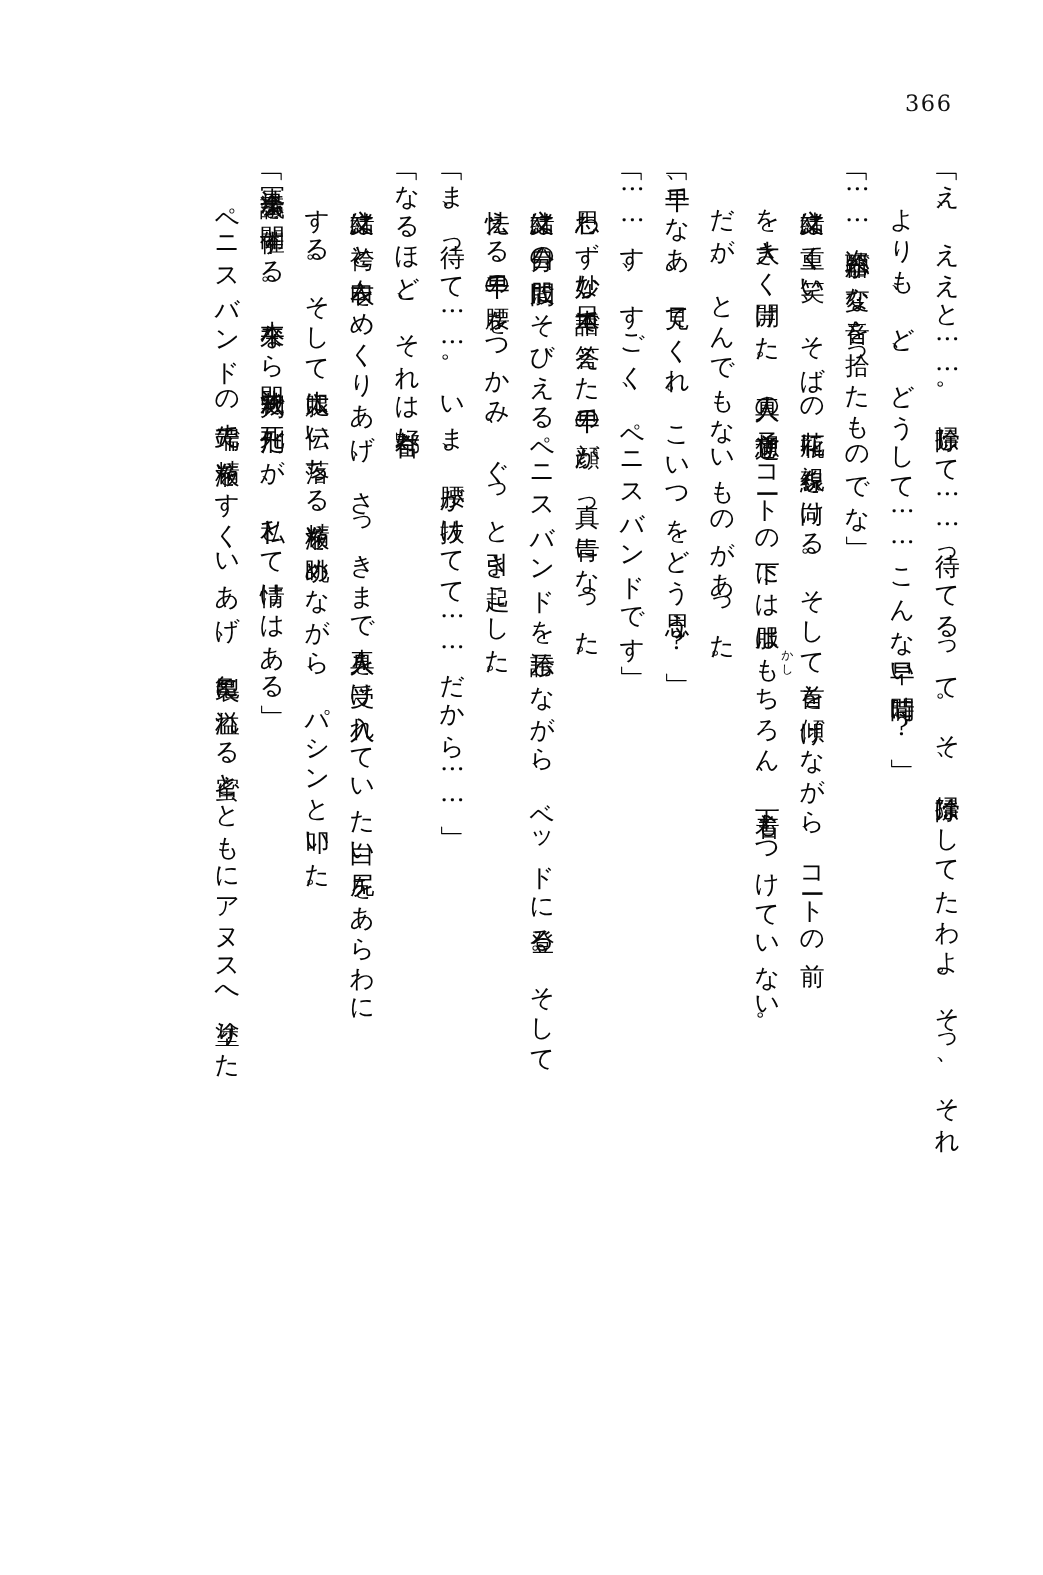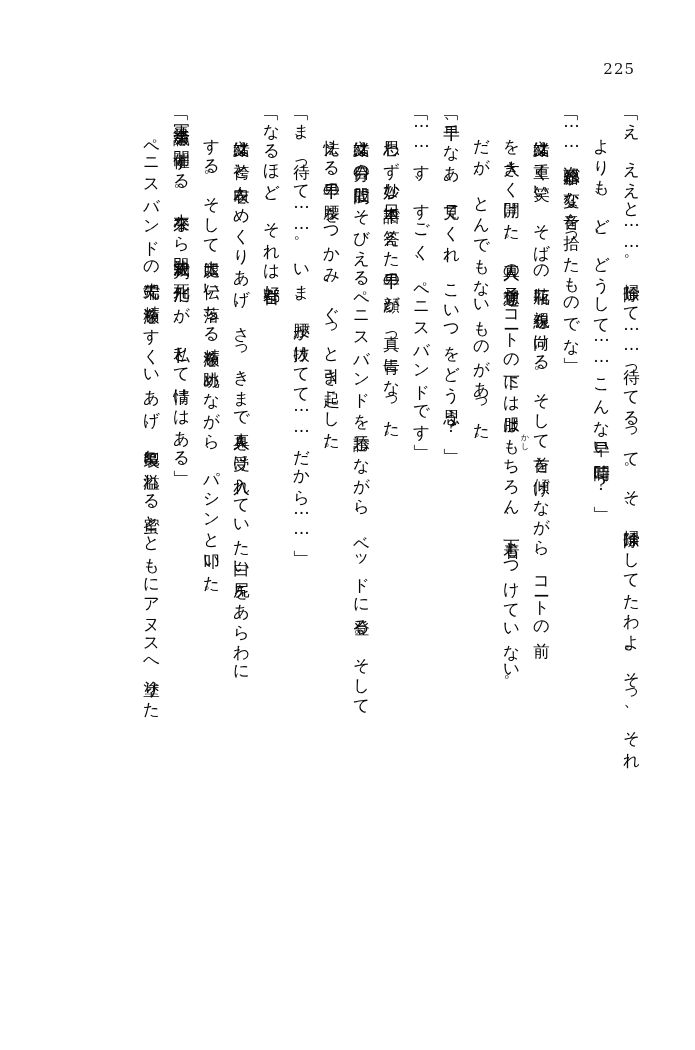--- a/index.html
+++ b/index.html
@@ -65,21 +65,21 @@
     writing-mode: vertical-rl;
     text-orientation: upright;
     color: #111111;
   }
 </style>
 </head>
 <body>
 
 <div id="page">
 
-  <div id="page-number">225</div>
+  <div id="page-number">366</div>
 
   <div id="text-block">
     <div class="vline">「え、ええと……。掃除して……待ってるって。そ、掃除はしてたわよ。そっ、それ</div>
     <div class="vline indent">よりも、ど、どうして……こんな早い時間に?」</div>
     <div class="vline">「……盗聴器が変な音を拾ったものでな」</div>
     <div class="vline indent">文緒は重く笑い、そばの花瓶に視線を向ける。そして首を傾げながら、コートの前</div>
     <div class="vline indent">を大きく開けた。真人の予想通りコートの下には服はもちろん、下着もつけていない。</div>
     <div class="vline indent">だが、とんでもないものがあった。</div>
     <div class="vline">「千早、なあ、見てくれ。こいつをどう思う?」</div>
     <div class="vline">「……す、すごく、ペニスバンドです」</div>

